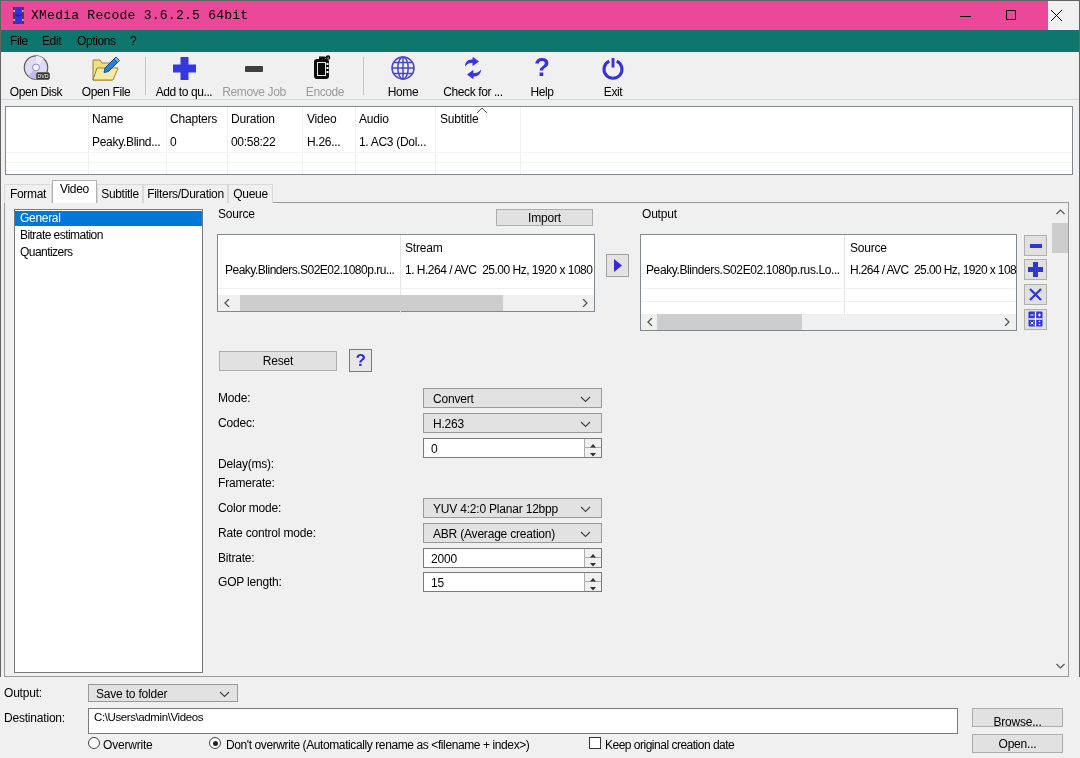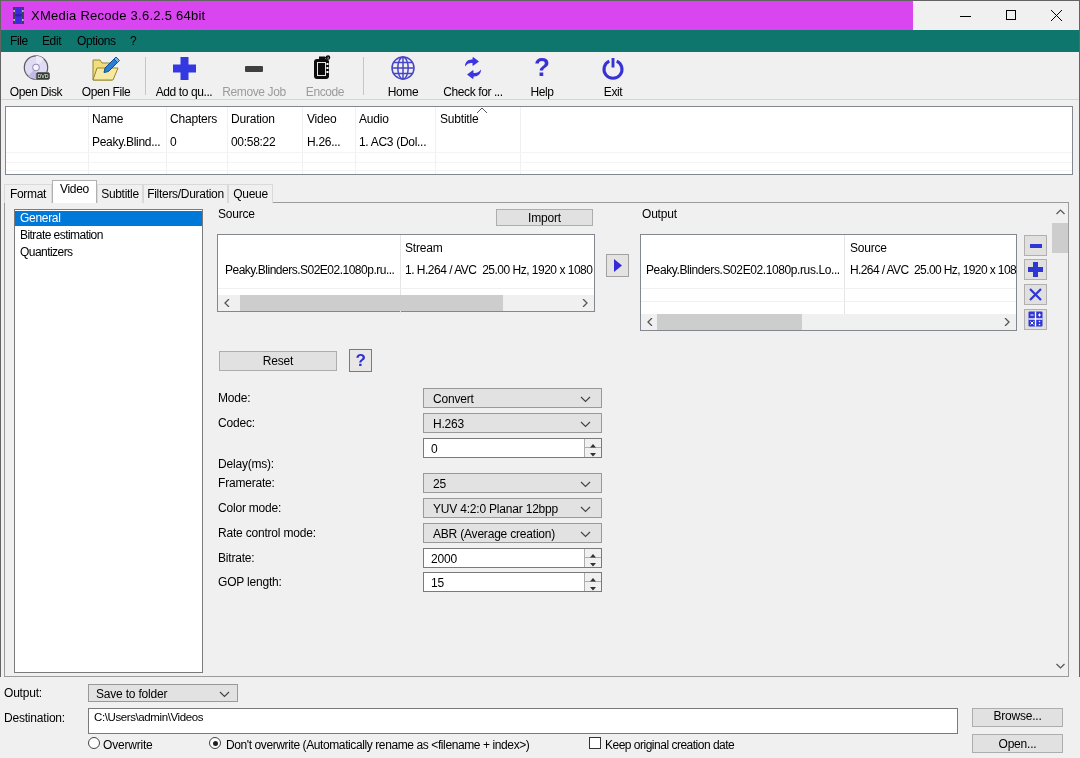--- a/index.html
+++ b/index.html
@@ -1,20 +1,20 @@
 <!DOCTYPE html>
 <html><head>
 <meta charset="utf-8">
 <style>
   * { margin:0; padding:0; box-sizing:border-box; }
   html,body { width:1080px; height:758px; overflow:hidden; }
   body { font-family:"Liberation Sans", sans-serif; font-size:12px; color:#000; background:#f0f0f0; position:relative; letter-spacing:-0.2px; }
   .abs { position:absolute; }
   .win { position:absolute; left:0; top:0; width:1080px; height:758px; border:1px solid #636363; background:#f0f0f0; }
-  .titlebar { position:absolute; left:1px; top:1px; width:912px; height:29px; background:#d946ef; }
+  .titlebar { position:absolute; left:1px; top:1px; width:1047px; height:29px; background:#ec4899;font-family:Liberation Mono, monospace; }
   .menubar { position:absolute; left:1px; top:30px; width:1078px; height:22px; background:#0f766e; }
   .menubar span { position:absolute; top:4px; letter-spacing:-0.4px; }
   .toolbar { position:absolute; left:1px; top:52px; width:1078px; height:48px; background:#f0f0f0; border-bottom:1px solid #d4d4d4; }
   .tbtn { position:absolute; top:3px; width:90px; text-align:center; font-size:12px; letter-spacing:-0.4px; white-space:nowrap; }
   .tbtn .ic { height:28px; position:relative; }
   .tbtn .ic svg { position:absolute; left:50%; top:0; }
   .tbtn .lb { margin-top:2px; }
   .sep { position:absolute; top:5px; width:1px; height:38px; background:#c6c6c6; }
   .gray { color:#9b9b9b; }
   .listview { position:absolute; left:5px; top:106px; width:1068px; height:69px; background:#fff; border:1px solid #828790; }
@@ -320,26 +320,20 @@
       <div class="spinup"><svg width="16" height="8">
             <path d="M8 2 L11 5.5 L5 5.5 z" fill="#333"></path>
           </svg></div>
       <div class="spindn"><svg width="16" height="8">
             <path d="M8 5.5 L11 2 L5 2 z" fill="#333"></path>
           </svg></div>
     </div>
   </div>
 
   <span class="flabel" style="left:213px;top:273px">Framerate:</span>
-  <div class="dd" style="left:418px;top:270px;width:179px;height:20px">
-      <span class="txt">25</span>
-    <svg class="abs" style="right:10px;top:7px" width="11" height="7">
-        <path d="M1 1 L5.5 5.5 L10 1" fill="none" stroke="#444" stroke-width="1.2"></path>
-      </svg>
-    </div>
   <span class="flabel" style="left:213px;top:298px">Color mode:</span>
   <div class="dd" style="left:418px;top:295px;width:179px;height:20px">
       <span class="txt">YUV 4:2:0 Planar 12bpp</span>
     <svg class="abs" style="right:10px;top:7px" width="11" height="7">
         <path d="M1 1 L5.5 5.5 L10 1" fill="none" stroke="#444" stroke-width="1.2"></path>
       </svg>
     </div>
   <span class="flabel" style="left:213px;top:323px">Rate control mode:</span>
   <div class="dd" style="left:418px;top:320px;width:179px;height:20px">
       <span class="txt">ABR (Average creation)</span>
@@ -378,21 +372,21 @@
   <div class="dd" style="left:88px;top:7px;width:150px;height:18px">
       <span class="txt" style="top:2px;left:7px">Save to folder</span>
     <svg class="abs" style="right:7px;top:6px" width="11" height="7">
         <path d="M1 1 L5.5 5.5 L10 1" fill="none" stroke="#444" stroke-width="1.2"></path>
       </svg>
     </div>
   <span class="abs" style="left:4px;top:34px">Destination:</span>
   <div class="spin" style="left:88px;top:31px;width:870px;height:26px">
       <span class="txt" style="left:5px;top:2px;font-size:11.5px;letter-spacing:-0.4px">C:\Users\admin\Videos</span>
     </div>
-  <div class="btn" style="left:972px;top:31px;width:91px;height:19px;padding-top:0">Browse...</div>
+  <div class="btn" style="left:972px;top:31px;width:91px;height:19px;padding-top:6px">Browse...</div>
   <div class="abs" style="left:88px;top:60px;width:12px;height:12px;border:1px solid #444;border-radius:50%;background:#fff"></div>
   <span class="abs" style="left:103px;top:61px">Overwrite</span>
   <div class="abs" style="left:209px;top:60px;width:12px;height:12px;border:1px solid #444;border-radius:50%;background:#fff">
     <div style="position:absolute;left:2.5px;top:2.5px;width:5px;height:5px;background:#222;border-radius:50%"></div>
   </div>
   <span class="abs" style="left:226px;top:61px;letter-spacing:-0.4px">Don't overwrite (Automatically rename as &lt;filename + index&gt;)</span>
   <div class="abs" style="left:589px;top:60px;width:12px;height:12px;border:1px solid #333;background:#fff"></div>
   <span class="abs" style="left:605px;top:61px;letter-spacing:-0.5px">Keep original creation date</span>
   <div class="btn" style="left:972px;top:57px;width:91px;height:19px;padding-top:2px">Open...</div>
 </div>

